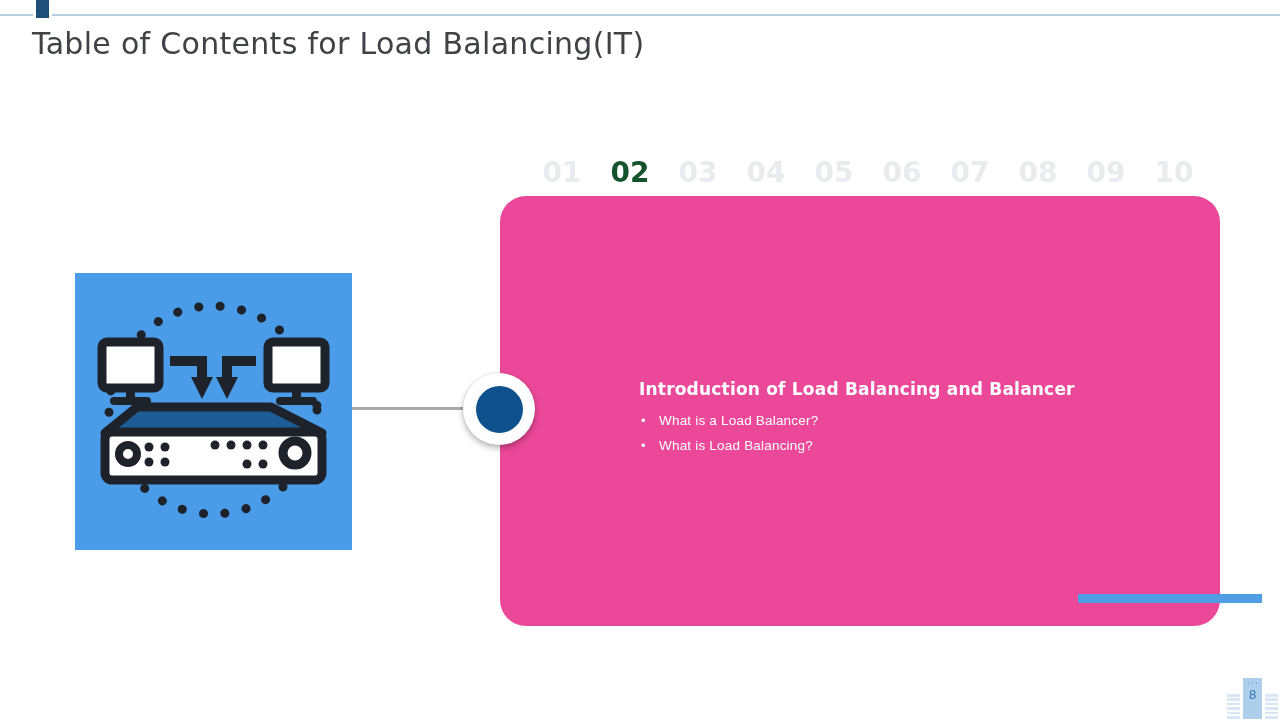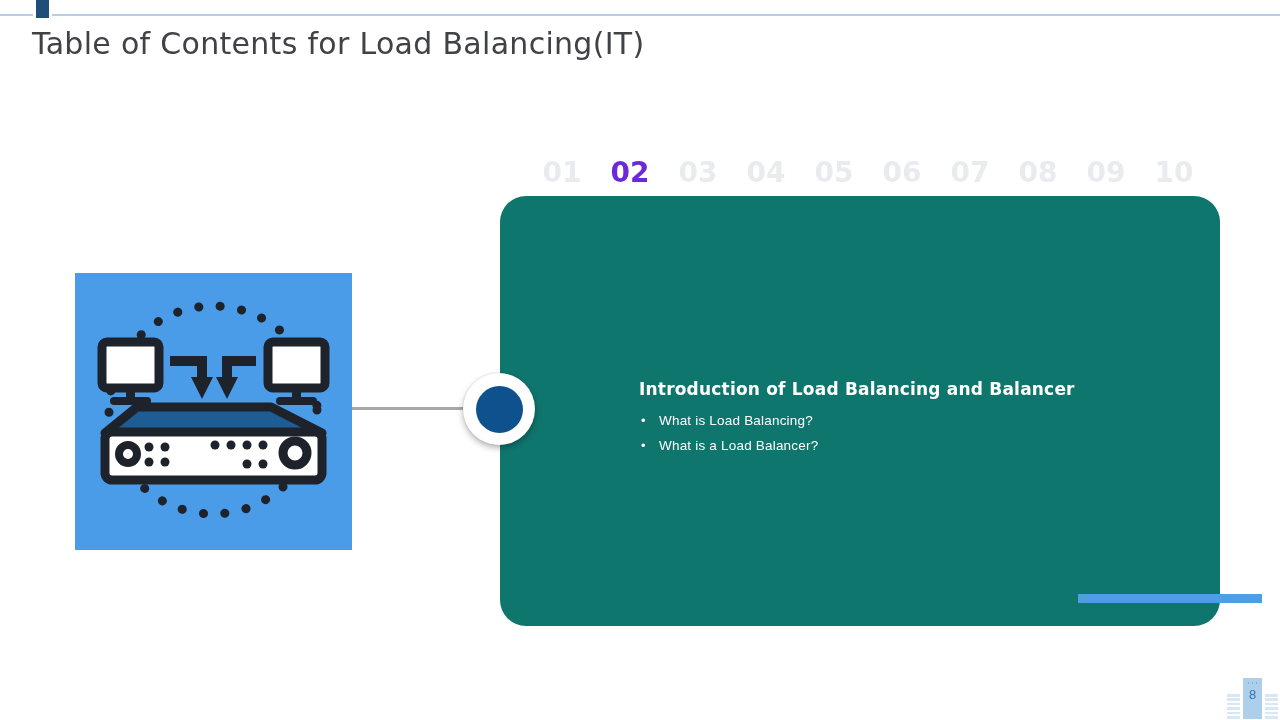--- a/index.html
+++ b/index.html
@@ -39,27 +39,27 @@
   .toc-numbers {
     position: absolute; left: 540px; top: 156px;
     width: 656px;
     display: flex; justify-content: space-between;
     font-family: "DejaVu Sans", sans-serif;
     font-size: 28px; font-weight: 700;
     color: #e9ebee;
     z-index: 1;
   }
   .toc-numbers .num { width: 44px; text-align: center; }
-  .toc-numbers .num.active { color: #6d28d9; }
+  .toc-numbers .num.active { color: #14532d; }
 
   
   .content-panel {
     position: absolute; left: 500px; top: 196px;
     width: 720px; height: 430px;
-    background: #0f766e;
+    background: #ec4899;
     border-radius: 26px;
     z-index: 2;
   }
   .panel-text { position: absolute; left: 139px; top: 183px; width: 560px; color: #ffffff; }
   .panel-heading {
     font-family: "DejaVu Sans", sans-serif;
     font-size: 17px; font-weight: 700;
     letter-spacing: 0.2px;
     white-space: nowrap;
   }
@@ -165,22 +165,22 @@
     <span class="num">08</span>
     <span class="num">09</span>
     <span class="num">10</span>
   </div>
 
 <div class="content-panel">
   <div class="panel-text">
     <div class="panel-heading">Introduction of Load Balancing and Balancer</div>
     <ul class="panel-bullets">
 
-    <li><span>What is Load Balancing?</span></li>
-        <li><span>What is a Load Balancer?</span></li>
+    <li><span>What is a Load Balancer?</span></li>
+        <li><span>What is Load Balancing?</span></li>
       </ul>
   </div>
 </div>
 <div class="accent-bar"></div>
 
 <div class="connector-line"></div>
 <div class="connector-node">
   <div class="inner"></div>
 </div>
 

